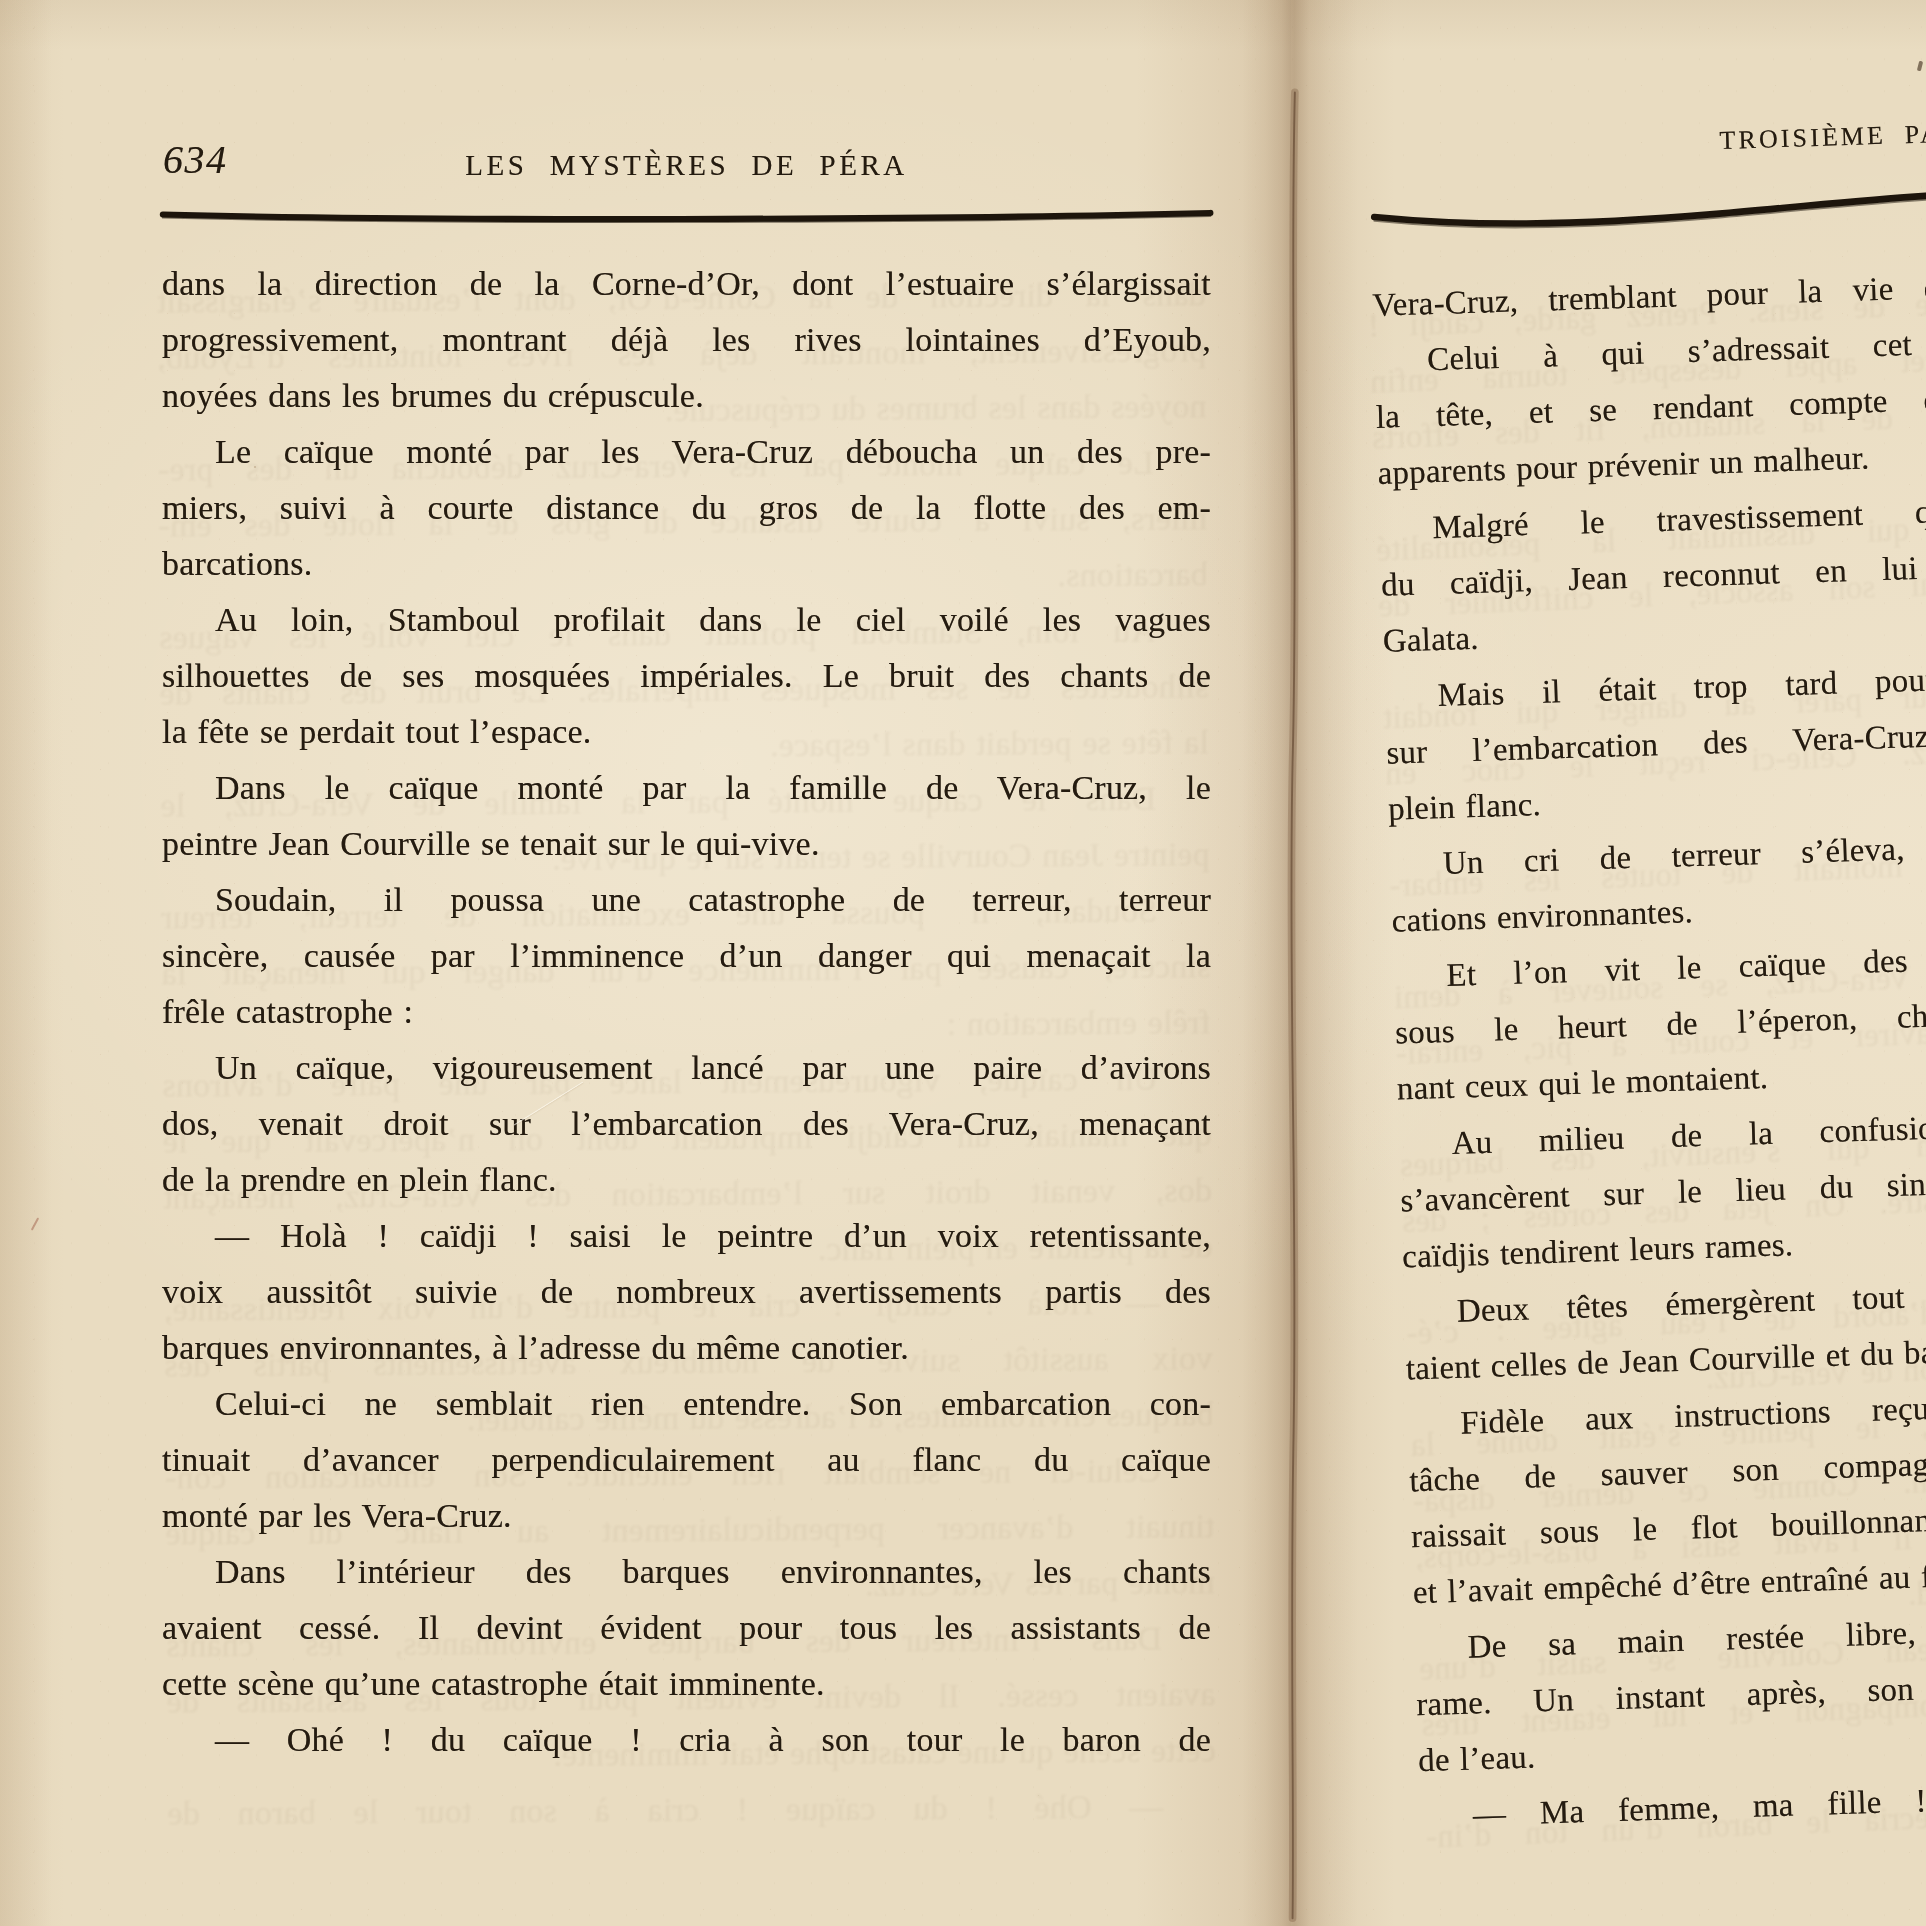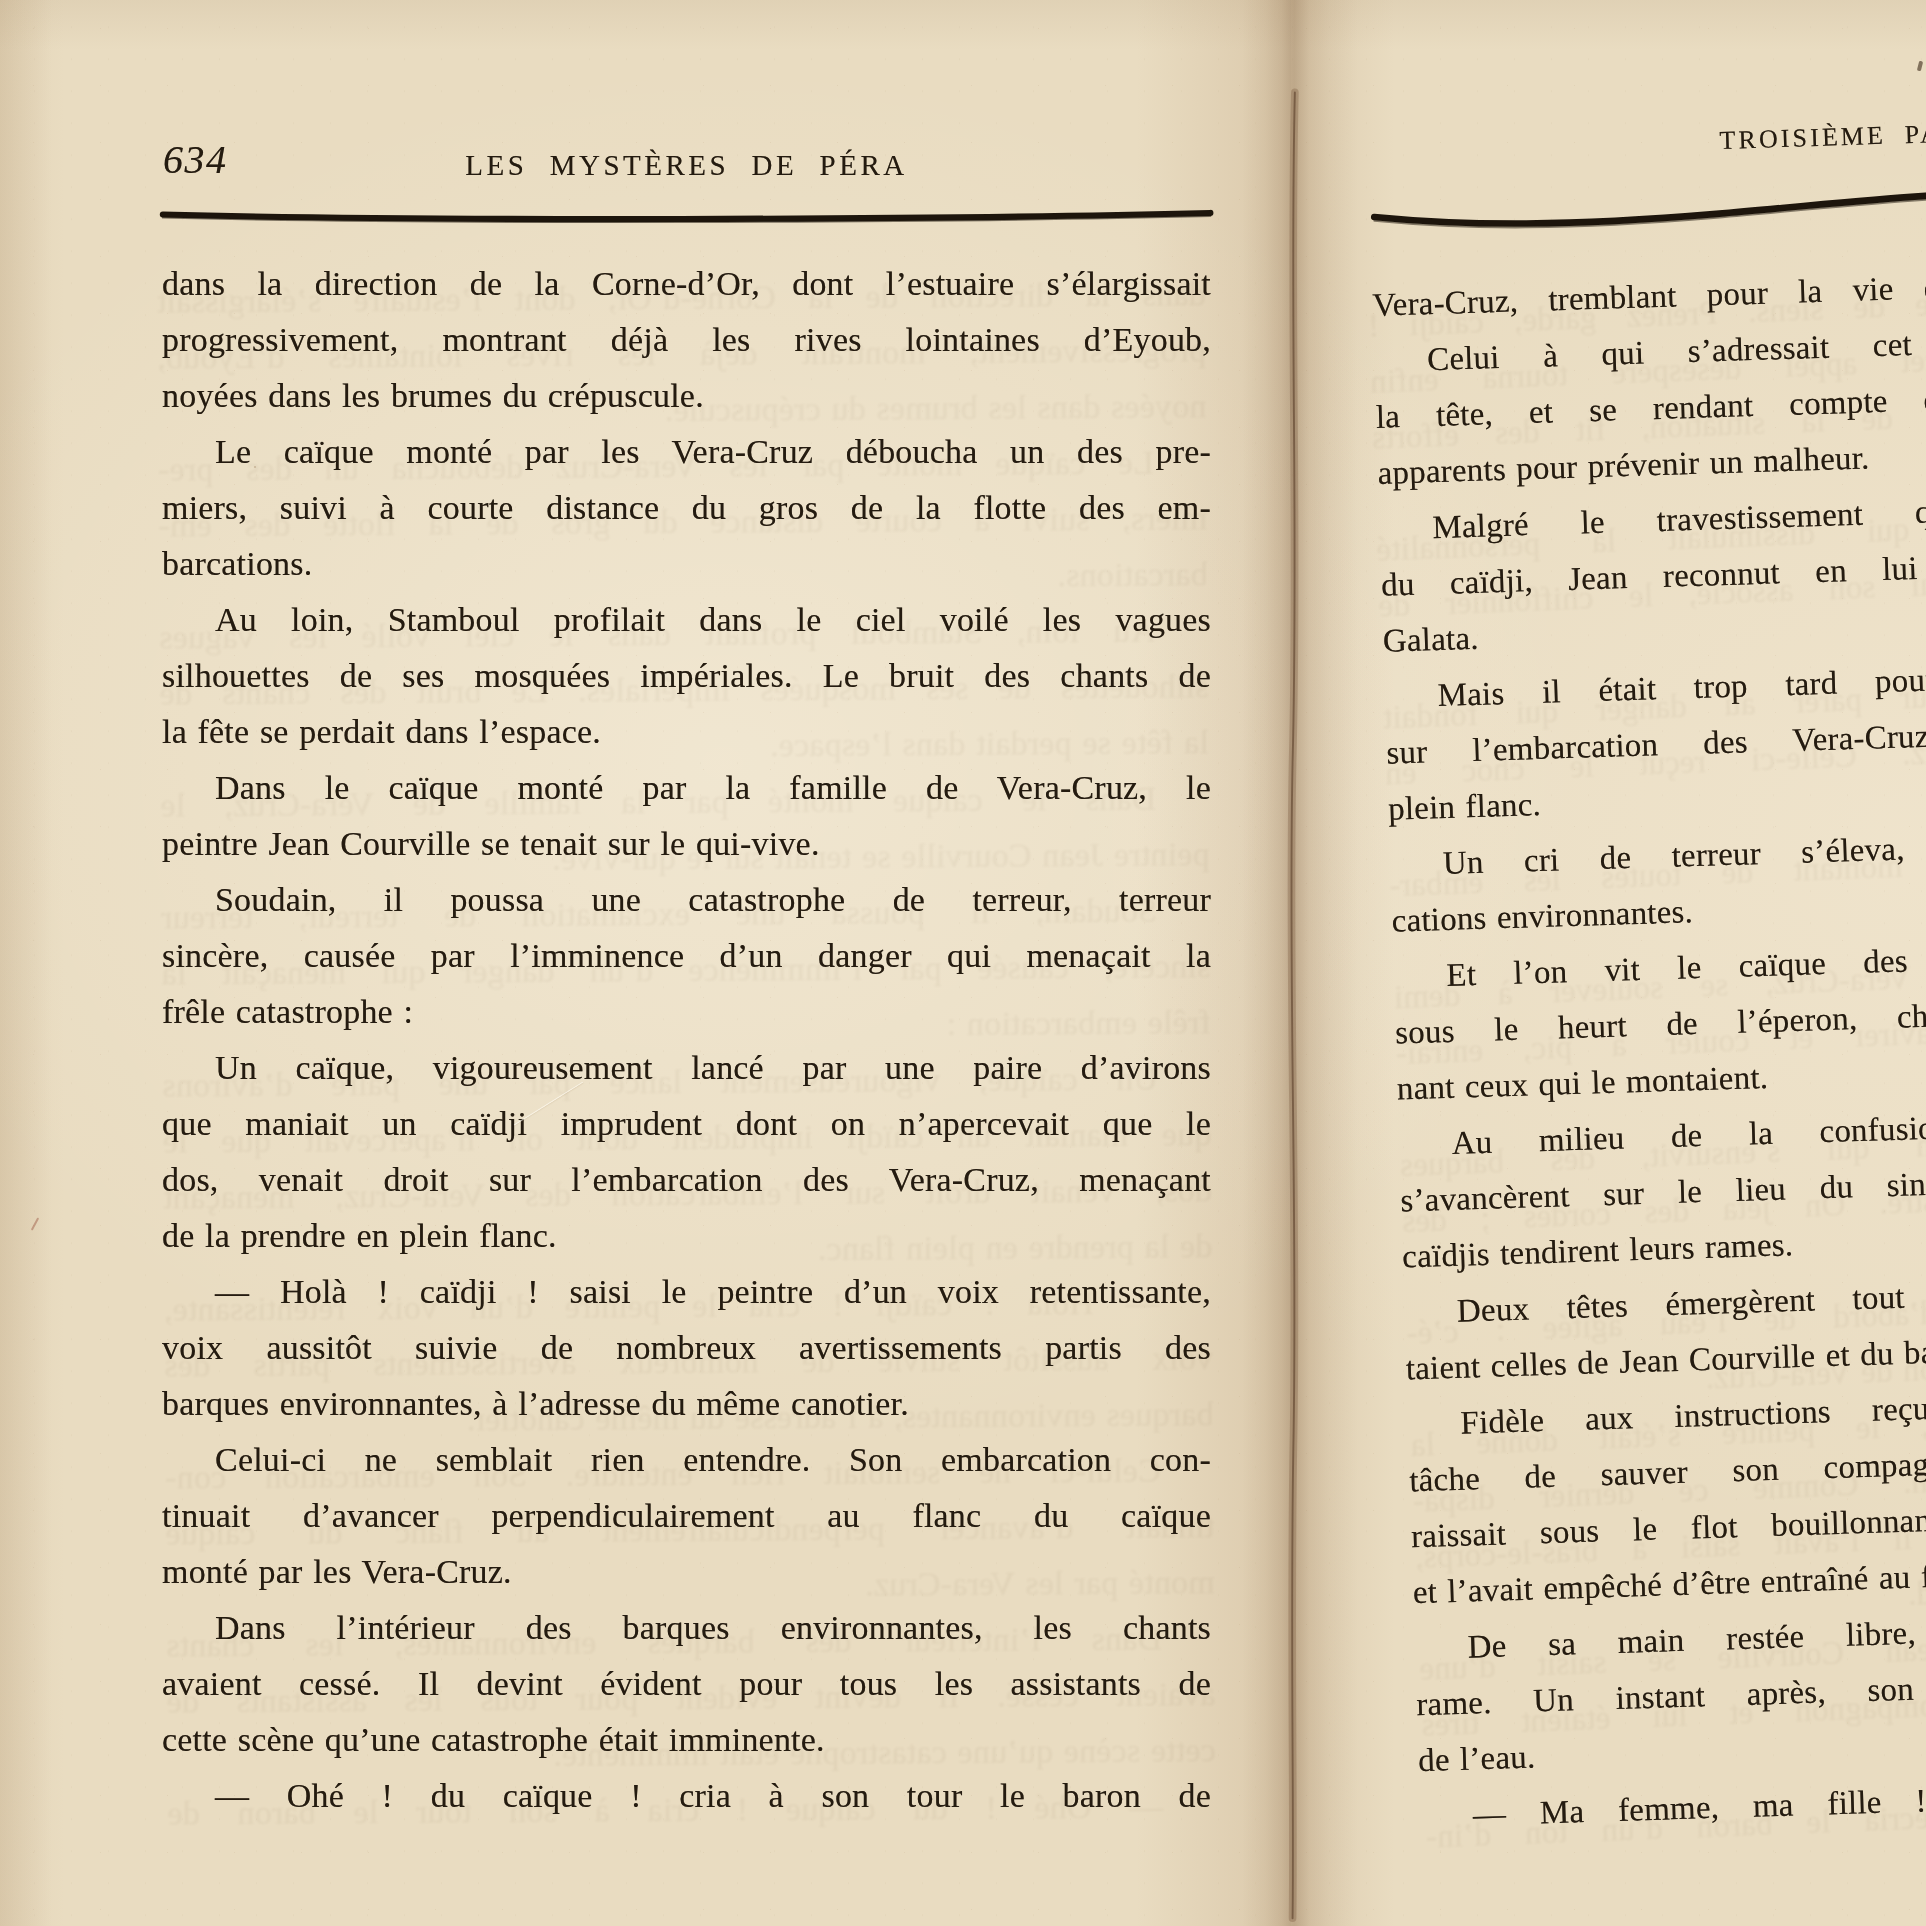--- a/index.html
+++ b/index.html
@@ -137,28 +137,27 @@
       </div>
     <div class="textblock tb-left" id="text-left">
         <div class="line just">dans la direction de la Corne-d’Or, dont l’estuaire s’élargissait</div>
         <div class="line just">progressivement, montrant déjà les rives lointaines d’Eyoub,</div>
         <div class="line">noyées dans les brumes du crépuscule.</div>
         <div class="line just ind">Le caïque monté par les Vera-Cruz déboucha un des pre-</div>
         <div class="line just">miers, suivi à courte distance du gros de la flotte des em-</div>
         <div class="line">barcations.</div>
         <div class="line just ind">Au loin, Stamboul profilait dans le ciel voilé les vagues</div>
         <div class="line just">silhouettes de ses mosquées impériales. Le bruit des chants de</div>
-        <div class="line">la fête se perdait dans l’espace.</div>
+        <div class="line">la fête se perdait tout l’espace.</div>
         <div class="line just ind">Dans le caïque monté par la famille de Vera-Cruz, le</div>
         <div class="line">peintre Jean Courville se tenait sur le qui-vive.</div>
         <div class="line just ind">Soudain, il poussa une catastrophe de terreur, terreur</div>
         <div class="line just">sincère, causée par l’imminence d’un danger qui menaçait la</div>
         <div class="line">frêle catastrophe :</div>
         <div class="line just ind">Un caïque, vigoureusement lancé par une paire d’avirons</div>
-        <div class="line just">que maniait un caïdji imprudent dont on n’apercevait que le</div>
         <div class="line just">dos, venait droit sur l’embarcation des Vera-Cruz, menaçant</div>
         <div class="line">de la prendre en plein flanc.</div>
         <div class="line just ind">— Holà ! caïdji ! saisi le peintre d’un voix retentissante,</div>
         <div class="line just">voix aussitôt suivie de nombreux avertissements partis des</div>
         <div class="line">barques environnantes, à l’adresse du même canotier.</div>
         <div class="line just ind">Celui-ci ne semblait rien entendre. Son embarcation con-</div>
         <div class="line just">tinuait d’avancer perpendiculairement au flanc du caïque</div>
         <div class="line">monté par les Vera-Cruz.</div>
         <div class="line just ind">Dans l’intérieur des barques environnantes, les chants</div>
         <div class="line just">avaient cessé. Il devint évident pour tous les assistants de</div>

